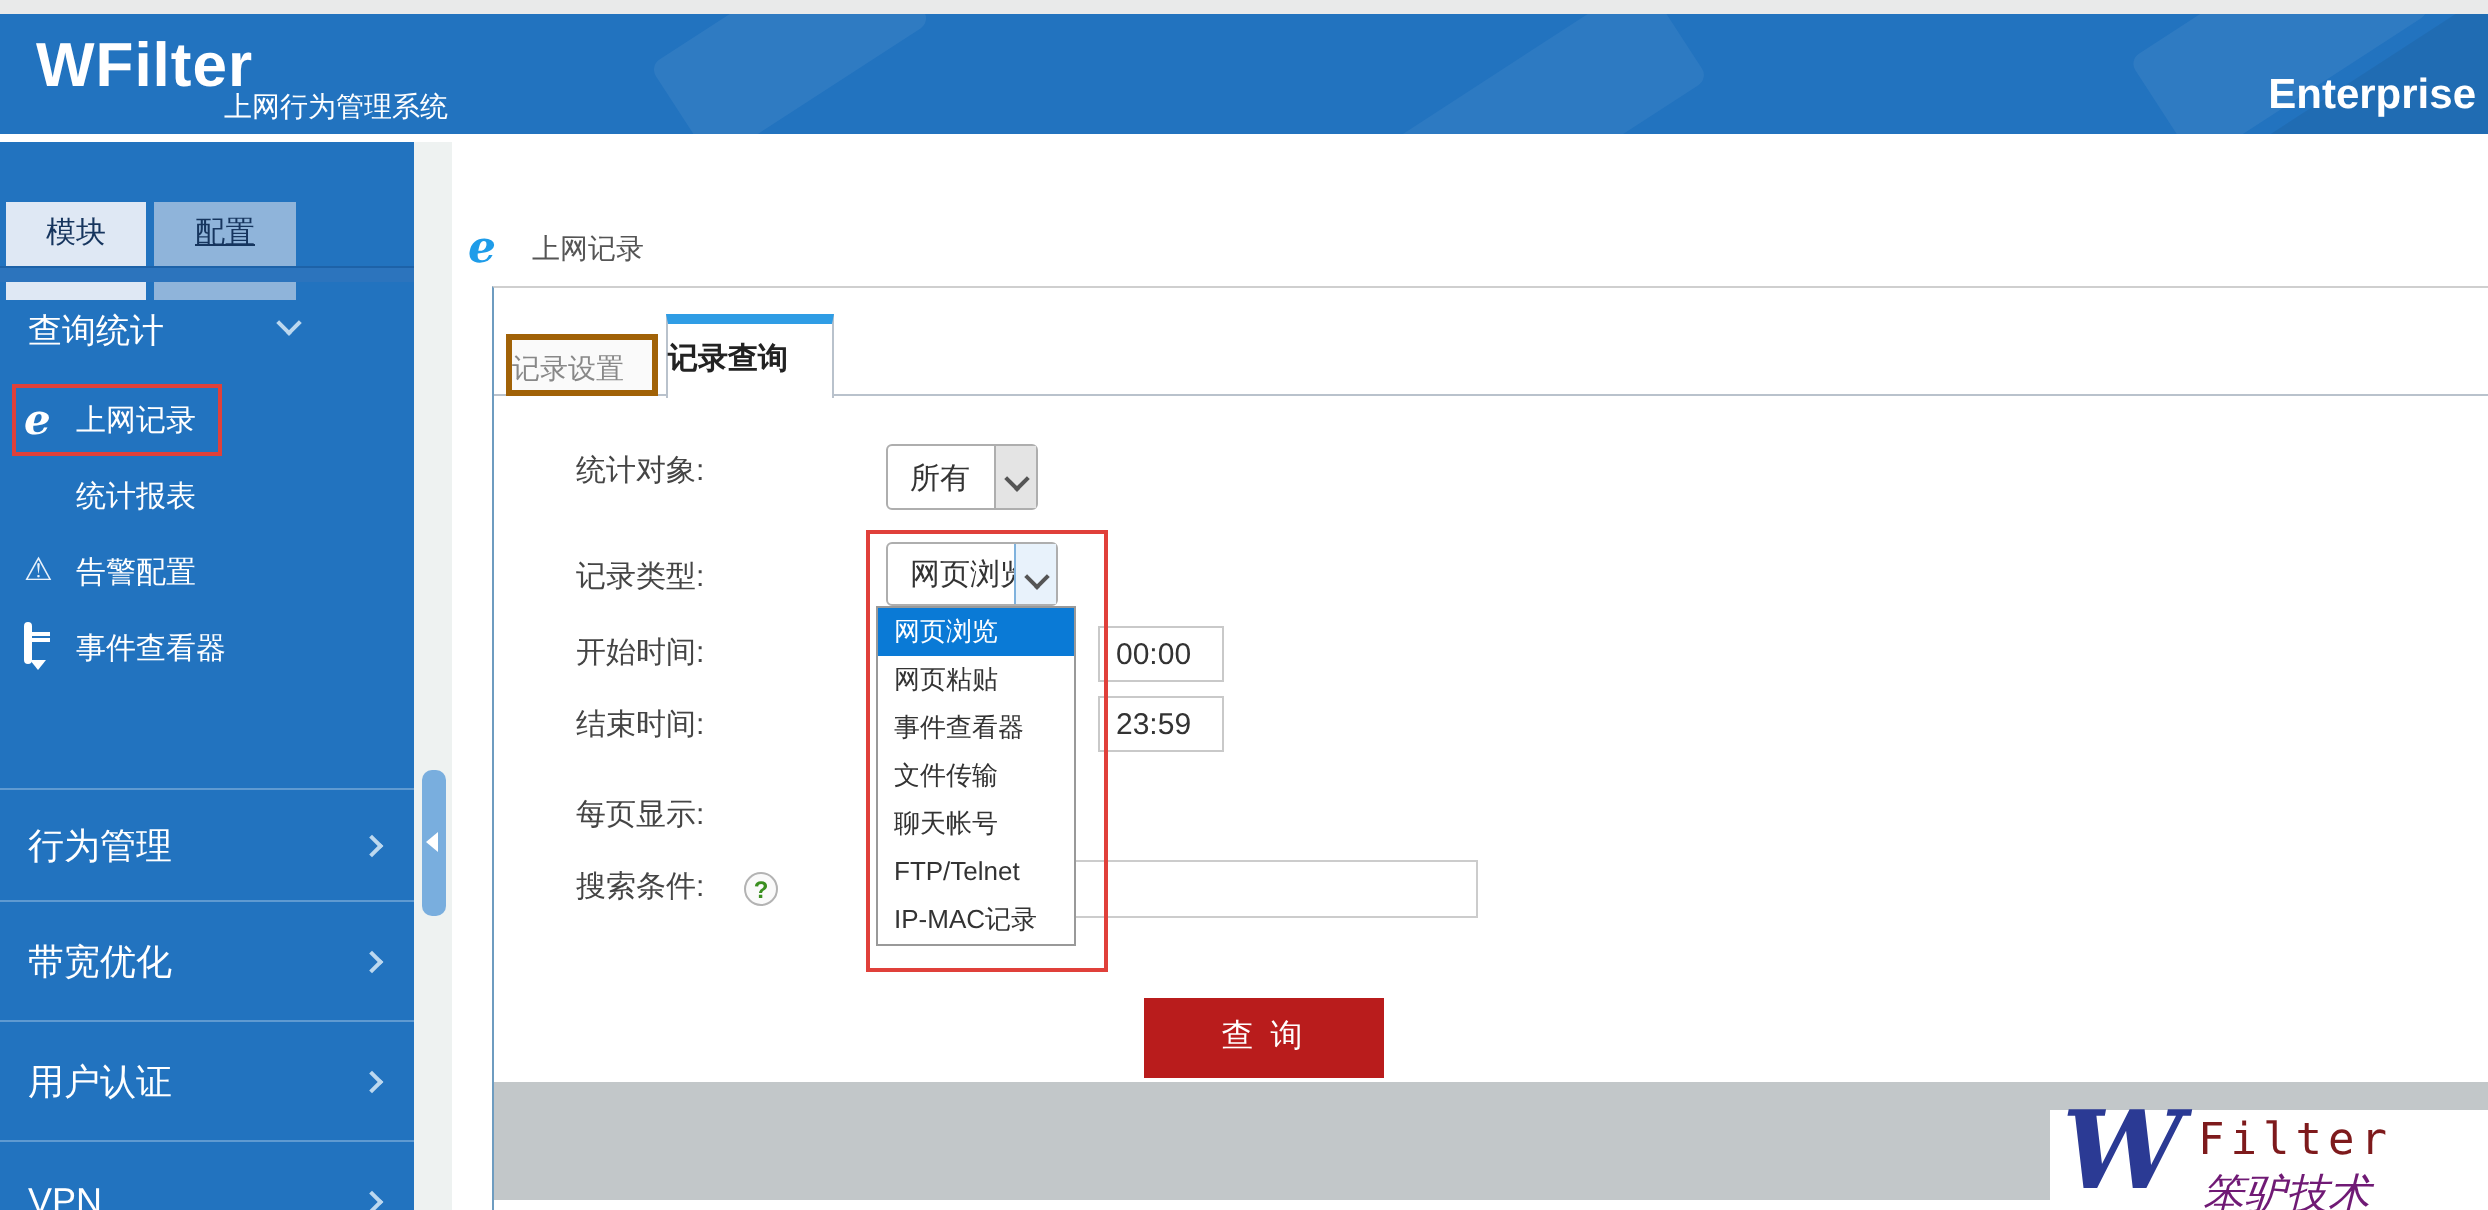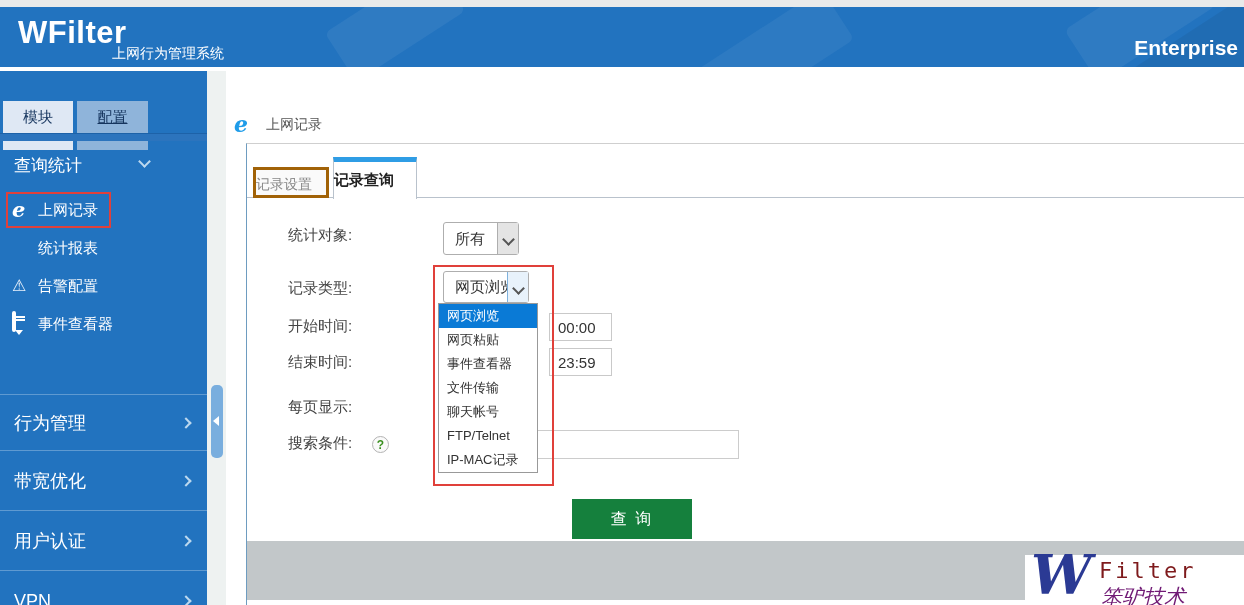--- a/index.html
+++ b/index.html
@@ -70,21 +70,21 @@
   .help { position:absolute; left:372px; top:436px; width:17px; height:17px; border:1px solid #b3b3b3; border-radius:50%; background:#fafafa; color:#3a8f1f; font-weight:bold; font-size:12px; text-align:center; line-height:16px; cursor:pointer; }
 
   .droplist { position:absolute; left:438px; top:303px; width:100px; background:#fff; border:1px solid #999; z-index:10; }
   .droplist .opt { height:24px; line-height:24px; padding-left:8px; font-size:13px; color:#333; cursor:pointer; white-space:nowrap; }
   .droplist .opt.sel { background:#0a7ad6; color:#fff; }
 
   .ann { position:absolute; border:2px solid #e0403a; z-index:20; pointer-events:none; }
   .ann.r1 { left:433px; top:265px; width:121px; height:221px; }
   .ann.r2 { left:6px; top:192px; width:105px; height:36px; }
 
-  .query-btn { position:absolute; left:572px; top:499px; width:120px; height:40px; background:#15803d; color:#fff; font-size:16px; letter-spacing:2px; text-align:center; line-height:40px; cursor:pointer; }
+  .query-btn { position:absolute; left:572px; top:499px; width:120px; height:40px; background:#b91c1c; color:#fff; font-size:16px; letter-spacing:2px; text-align:center; line-height:40px; cursor:pointer; }
 
   .footbar { position:absolute; left:247px; top:541px; width:997px; height:59px; background:#c2c7c9; }
   .logo-box { position:absolute; left:1025px; top:555px; width:219px; height:50px; background:#fff; z-index:6; }
   .logo-w { position:absolute; left:6px; top:-12px; font-family:"DejaVu Serif", serif; font-weight:bold; font-style:italic; font-size:54px; color:#2b3a94; }
   .logo-name { position:absolute; left:74px; top:3px; font-family:"DejaVu Sans Mono", monospace; font-size:22px; letter-spacing:3px; color:#7e1a1c; }
   .logo-sub { position:absolute; left:76px; top:28px; font-size:21px; color:#701a75;font-style:italic; }
 </style>
 </head>
 <body>
 

